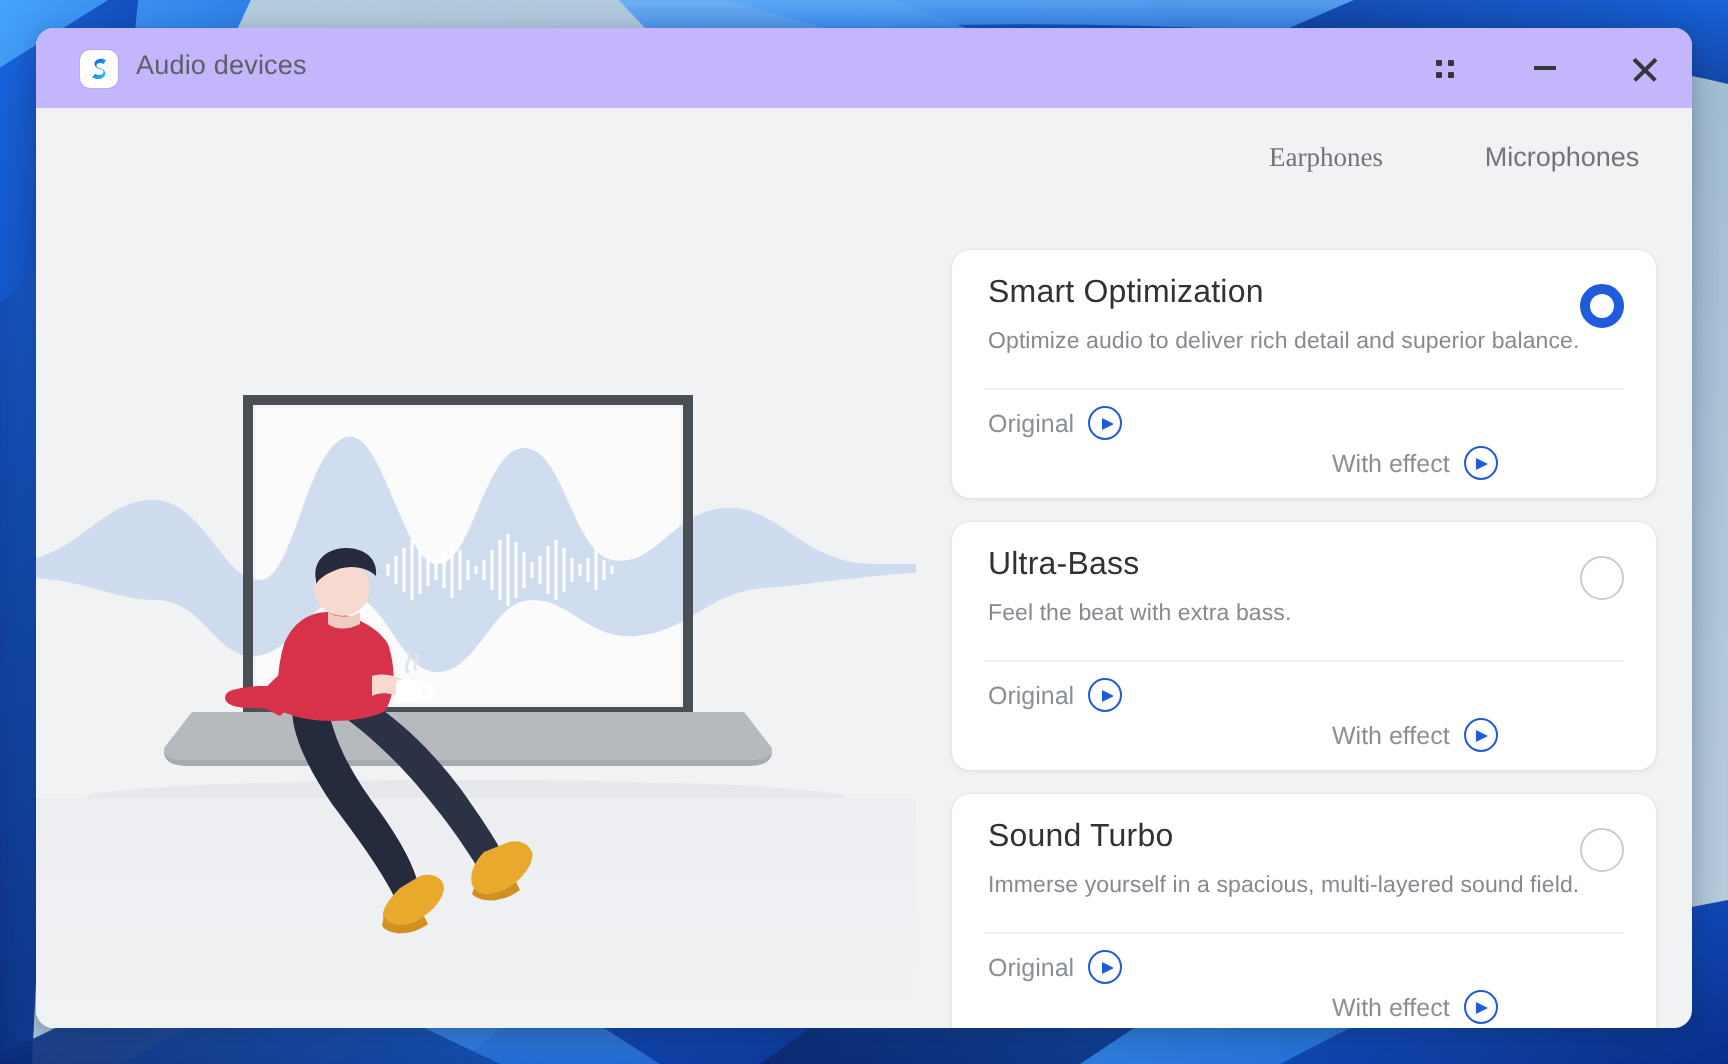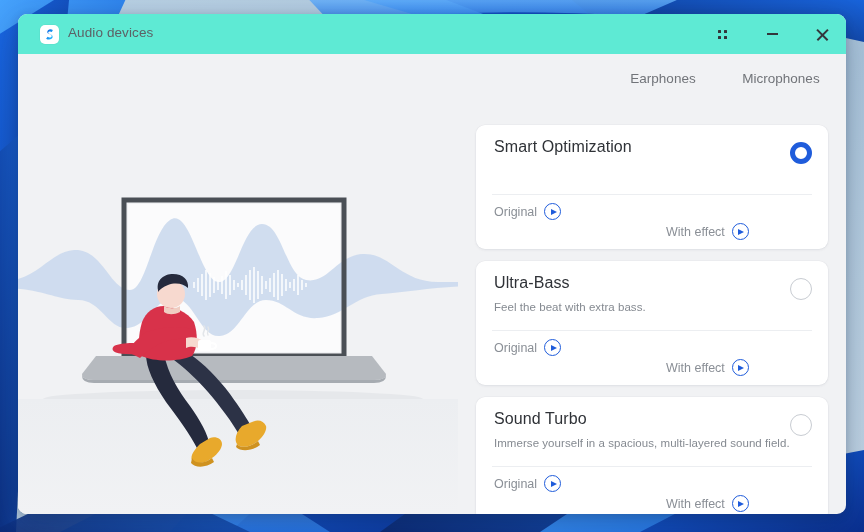--- a/index.html
+++ b/index.html
@@ -17,21 +17,21 @@
 
   
   .window{
     position:absolute;left:18px;top:14px;width:828px;height:500px;
     background:#f1f2f4;border-radius:9px;
     box-shadow:0 10px 34px rgba(20,40,70,.30), 0 2px 8px rgba(20,40,70,.18);
     overflow:hidden;
   }
 
   
-  .titlebar{position:absolute;left:0;top:0;width:828px;height:40px;background:#5eead4;}
+  .titlebar{position:absolute;left:0;top:0;width:828px;height:40px;background:#c4b5fd;}
   .app-icon{position:absolute;left:22px;top:11px;width:19px;height:19px;border-radius:5px;background:#fff;
             box-shadow:0 0 0 .5px rgba(0,0,0,.06);}
   .app-icon svg{position:absolute;left:2px;top:2px;}
   .app-title{position:absolute;left:50px;top:11px;font-size:13.5px;color:#5d6166;letter-spacing:.1px;white-space:nowrap;}
 
   .win-btn{position:absolute;top:0;height:40px;width:46px;display:flex;align-items:center;justify-content:center;cursor:default;}
   .win-btn.snap{left:681px;}
   .win-btn.min{left:731px;}
   .win-btn.close{left:781px;}
   .dots{display:grid;grid-template-columns:repeat(2,3px);grid-template-rows:repeat(2,3px);gap:3px;}
@@ -49,21 +49,21 @@
   
   .right-pane{position:absolute;left:440px;top:40px;width:388px;height:460px;}
 
   .tabs{position:absolute;left:0;top:13px;width:388px;height:44px;}
   .tab{position:absolute;top:0;font-size:13.5px;color:#717479;text-align:center;white-space:nowrap;}
   .tab .tlabel{display:block;padding:4px 2px 7px;}
   .tab.active .tlabel{color:#2756d6;font-weight:400;}
   .tab .underline{display:block;height:2.5px;border-radius:2px;background:transparent;margin:0 auto;width:54px;}
   .tab.active .underline{background:#2756d6;}
   .tab-0{left:30px;width:110px;}
-  .tab-1{left:150px;width:110px;}
+  .tab-1{left:150px;width:110px;font-family:Liberation Serif, serif;}
   .tab-2{left:268px;width:110px;}
 
   .card{position:absolute;left:18px;width:352px;background:#ffffff;border-radius:9px;
         box-shadow:0 1px 3px rgba(20,30,50,.07), 0 0 0 .5px rgba(20,30,50,.035);}
   .card-0{top:71px;height:124px;}
   .card-1{top:207px;height:124px;}
   .card-2{top:343px;height:124px;text-align:center;}
 
   .card-title{position:absolute;left:18px;top:13px;font-size:16px;color:#2f3237;letter-spacing:.1px;white-space:nowrap;}
   .card-desc{position:absolute;left:18px;top:40px;font-size:11.5px;color:#858a91;letter-spacing:.05px;white-space:nowrap;}
@@ -272,20 +272,21 @@
           <span class="underline"></span>
         </div>
         <div class="tab tab-2">
           <span class="tlabel">Microphones</span>
           <span class="underline"></span>
         </div>
       </div>
 
       <div class="card card-0">
         <div class="card-title">Smart Optimization</div>
+        <div class="card-desc">Optimize audio to deliver rich detail and superior balance.</div>
         <div class="radio on"></div>
         <div class="divider"></div>
         <div class="playrow">
           <div class="play-item orig">
             <span class="play-label">Original</span>
             <span class="play-btn">
                 <span class="tri"></span>
               </span>
           </div>
           <div class="play-item eff">

